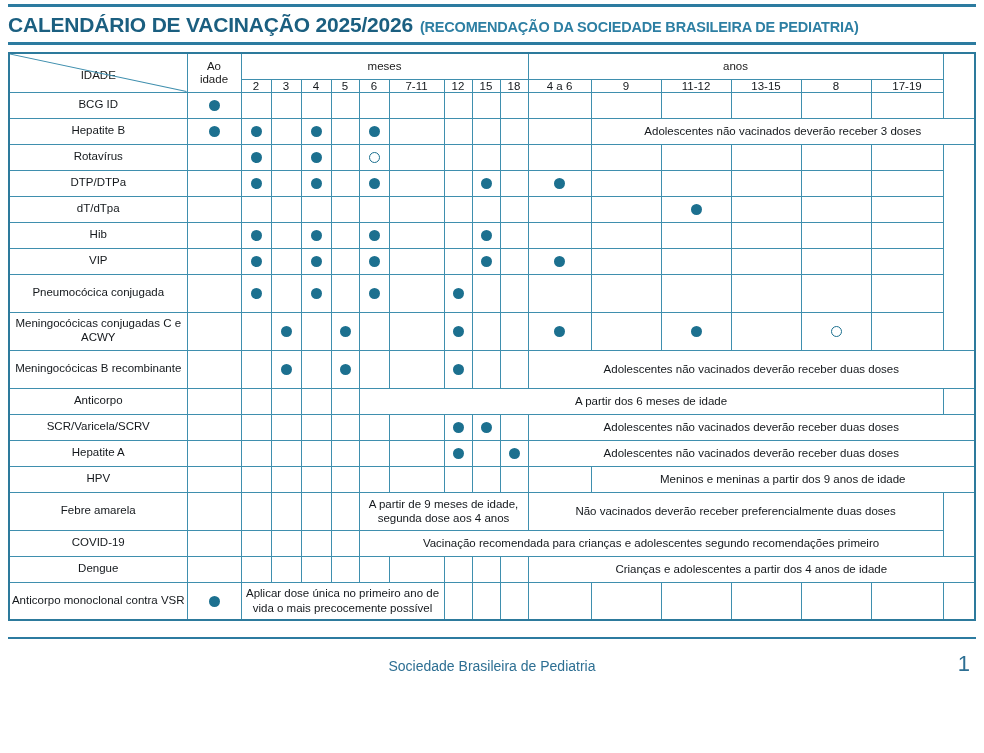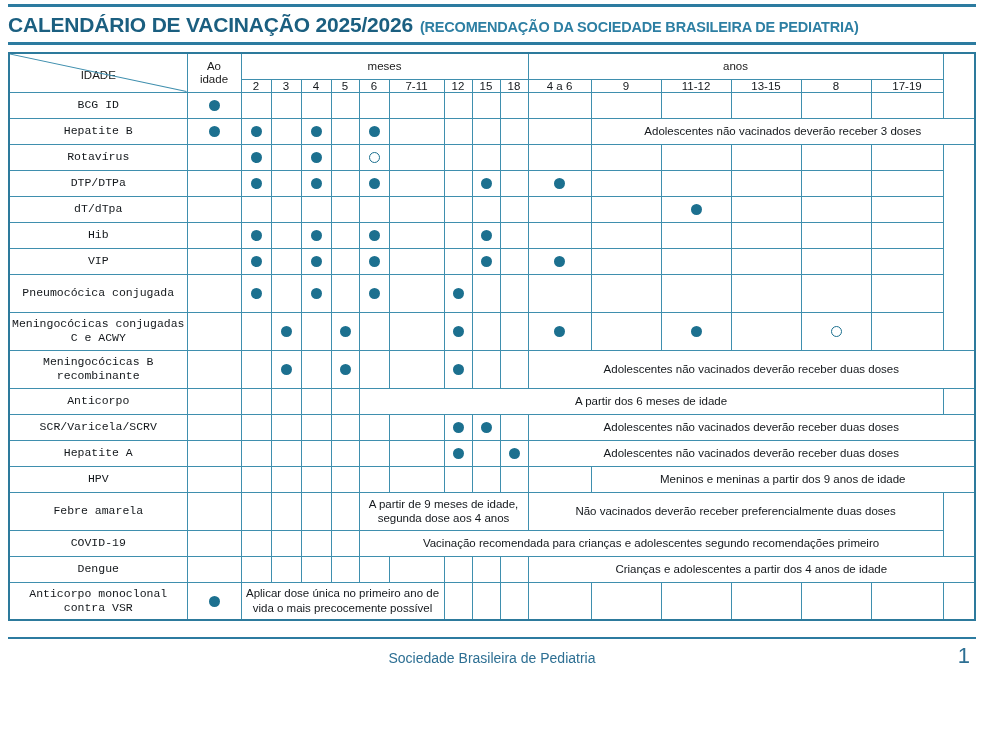--- a/index.html
+++ b/index.html
@@ -74,21 +74,20 @@
 
   
   td.rowlab {
     background:#ccd6dd;
     text-align:left;
     padding:3px 0 3px 7px;
     font-weight:bold;
     font-size:12.5px;
     color:#14181c;
     line-height:1.18;
-    font-family:Liberation Mono, monospace;
   }
   td.note {
     font-size:12px;
     color:#14181c;
     line-height:1.25;
     padding:2px 4px;
   }
   tr.r { height:26px; }
   tr.r2 { height:38px;margin-top:20px; }
 
@@ -108,20 +107,21 @@
     border:1.4px solid #1c708f;
     vertical-align:middle;
   }
 
   
   .footer-rule { height:2px; background:#2c7ba0; margin:16px 0 0 0; }
   .footer {
     display:flex; align-items:center; justify-content:center;
     position:relative;
     padding-top:11px;
+    margin-top:8px;
   }
   .footer-text { font-size:14px; color:#2d6f93; }
   .footer-page {
     position:absolute; right:6px; top:4px;
     font-size:22px; color:#2d6f93;
   }
 </style>
 </head>
 <body>
 

